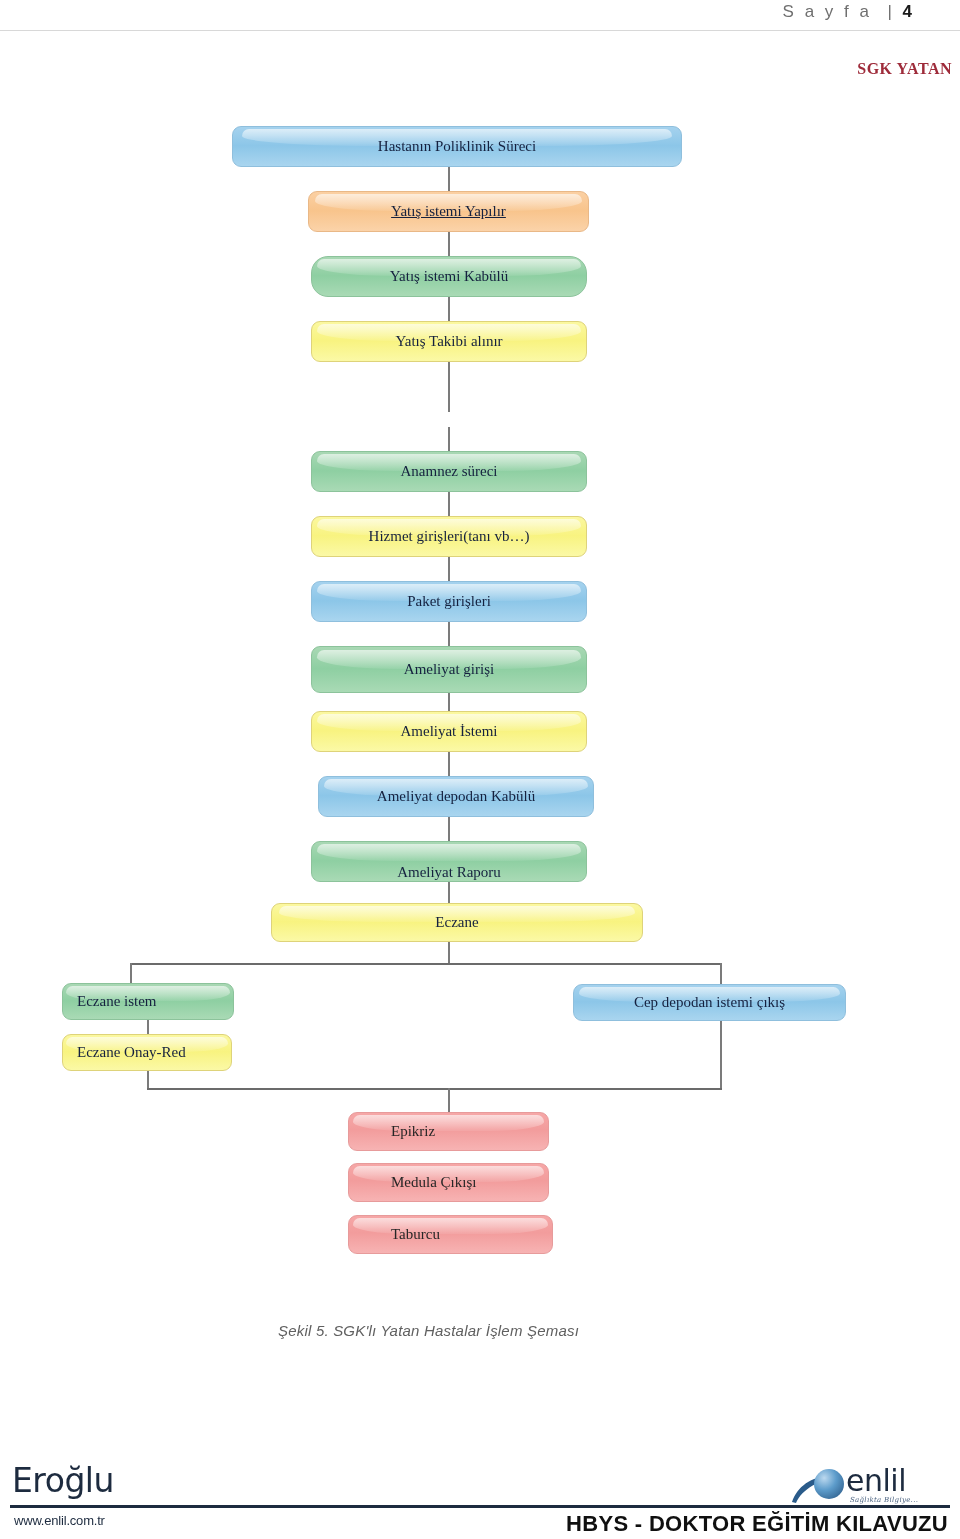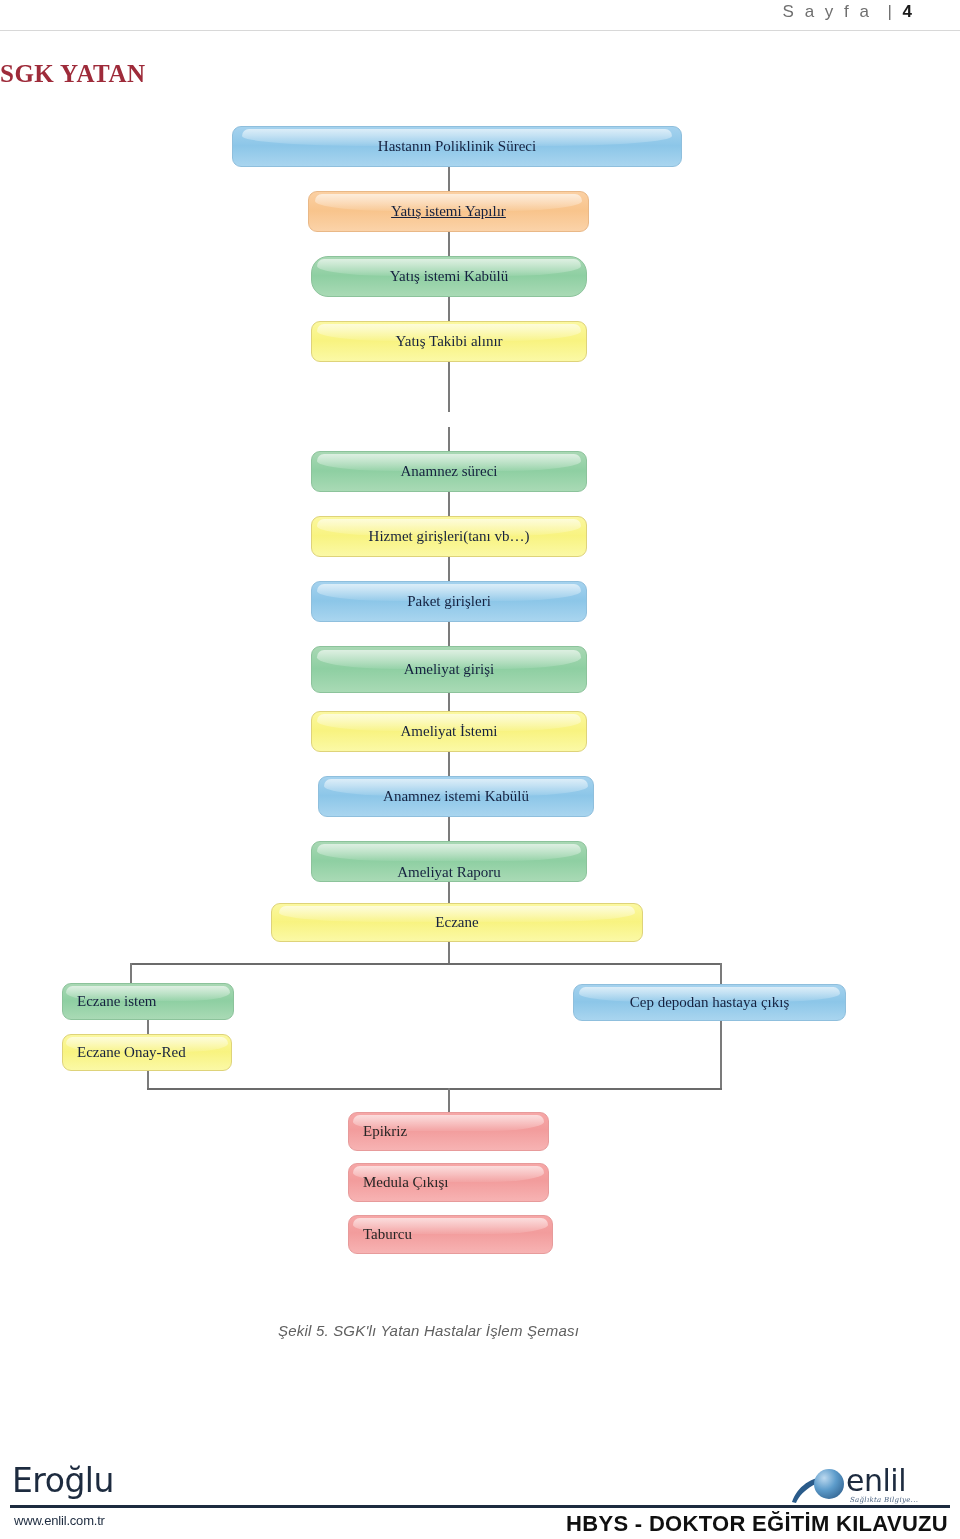--- a/index.html
+++ b/index.html
@@ -55,23 +55,23 @@
     top: 34px;
     width: 960px;
     height: 1270px;
   }
 
   .diagram-title {
     position: absolute;
     left: 0;
     top: 26px;
     width: 952px;
-    text-align: left;
+    text-align: right;
     font-family: "Liberation Serif", serif;
-    font-size: 25px;
+    font-size: 16px;
     font-weight: bold;
     color: #9e2b3a;
     letter-spacing: 0.5px;
   }
 
   
   .line-v {
     position: absolute;
     width: 2px;
     background: #7b7b7b;
@@ -129,20 +129,21 @@
   }
   .n-yellow {
     background: linear-gradient(180deg, #fbf8a0 0%, #f8f380 48%, #fbf9a6 100%);
     border: 1px solid #ded37a;
   }
   .n-pink {
     background: linear-gradient(180deg, #f6a7a7 0%, #f29c9c 45%, #f7b3b3 100%);
     border: 1px solid #e79b9b;
     color: #262626;
     font-weight: normal;
+    padding-left: 28px;
   }
   .node.align-left .lbl {
     width: 100%;
     text-align: left;
     padding-left: 14px;
   }
   .node.align-left {
     justify-content: flex-start;
   }
 
@@ -328,21 +329,21 @@
     <span class="lbl">Ameliyat girişi</span>
   </div>
 
   <div class="node n-yellow" style="left:311px; top:677px; width:276px; height:41px;">
     <span class="gloss"></span>
     <span class="lbl">Ameliyat İstemi</span>
   </div>
 
   <div class="node n-blue" style="left:318px; top:742px; width:276px; height:41px;">
     <span class="gloss"></span>
-    <span class="lbl">Anamnez istemi Kabülü</span>
+    <span class="lbl">Ameliyat depodan Kabülü</span>
   </div>
 
   <div class="node n-green" style="left:311px; top:807px; width:276px; height:41px;align-items:flex-end;">
     <span class="gloss"></span>
     <span class="lbl">Ameliyat Raporu</span>
   </div>
 
   <div class="node n-yellow" style="left:271px; top:869px; width:372px; height:39px;">
     <span class="gloss"></span>
     <span class="lbl">Eczane</span>
@@ -353,21 +354,21 @@
     <span class="lbl">Eczane Onay-Red</span>
   </div>
 
   <div class="node n-green align-left" style="left:62px; top:949px; width:172px; height:37px;">
     <span class="gloss"></span>
     <span class="lbl">Eczane istem</span>
   </div>
 
   <div class="node n-blue" style="left:573px; top:950px; width:273px; height:37px;">
     <span class="gloss"></span>
-    <span class="lbl">Cep depodan hastaya çıkış</span>
+    <span class="lbl">Cep depodan istemi çıkış</span>
   </div>
 
   <div class="node n-pink align-left" style="left:348px; top:1078px; width:201px; height:39px;">
     <span class="gloss"></span>
     <span class="lbl">Epikriz</span>
   </div>
 
   <div class="node n-pink align-left" style="left:348px; top:1129px; width:201px; height:39px;">
     <span class="gloss"></span>
     <span class="lbl">Medula Çıkışı</span>

